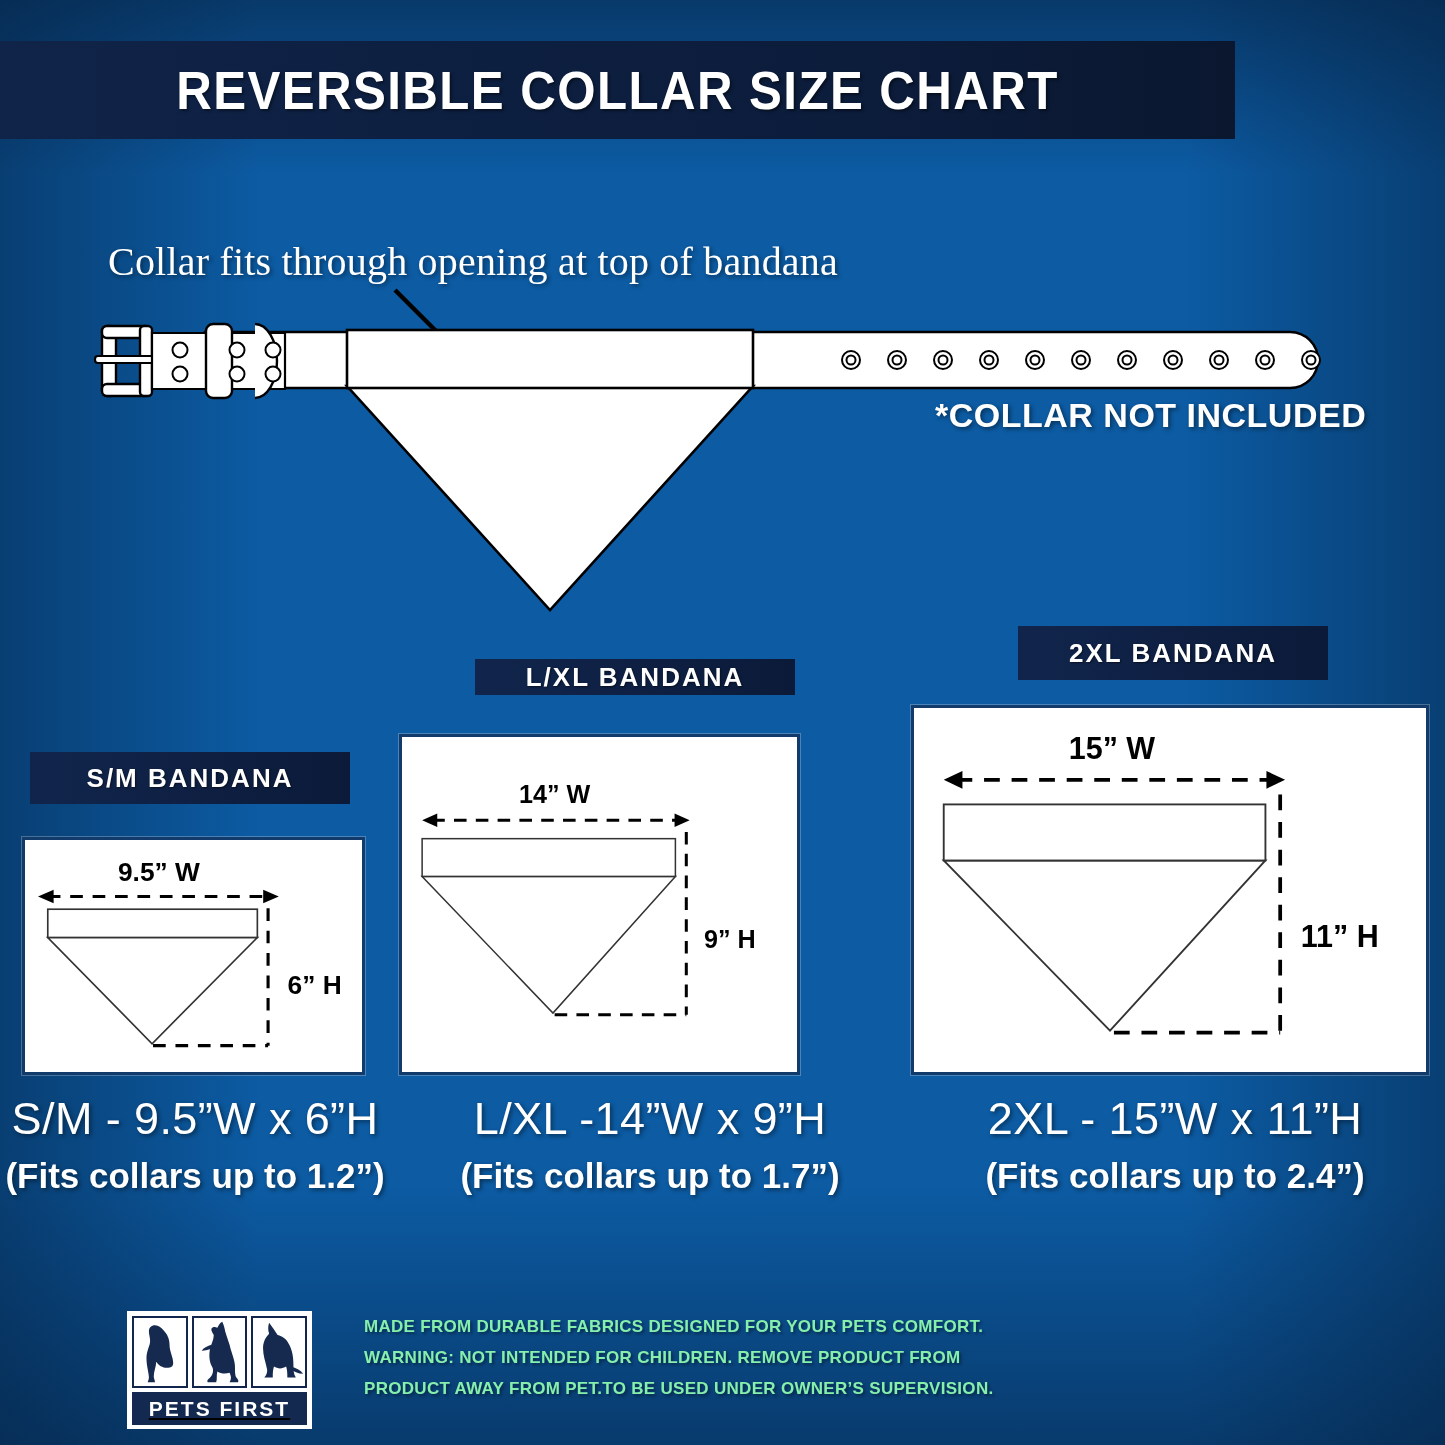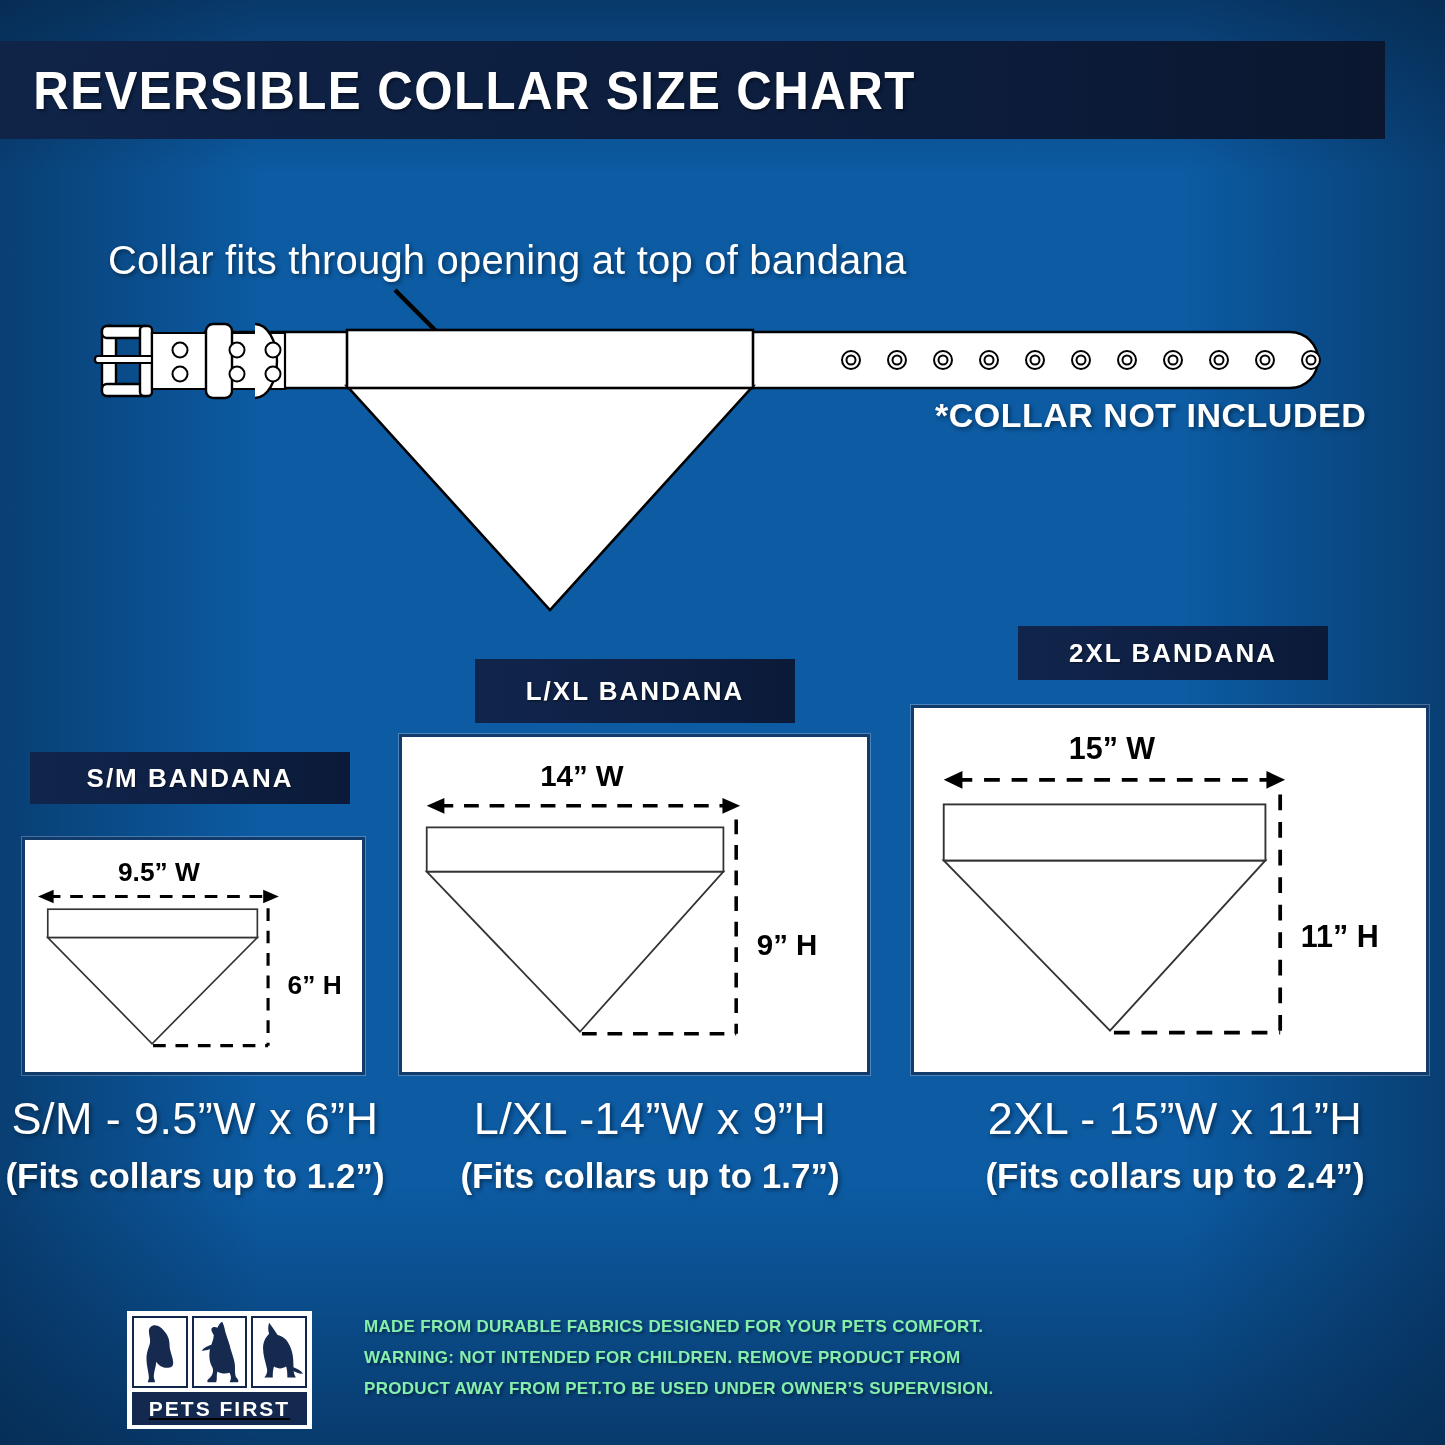--- a/index.html
+++ b/index.html
@@ -23,40 +23,41 @@
   }
   #bg2{
     position:absolute; inset:0;
     background:
       linear-gradient(to bottom, rgba(5,30,60,.55) 0%, rgba(5,30,60,0) 12%),
       linear-gradient(to bottom, rgba(4,28,56,0) 82%, rgba(5,32,64,.55) 100%),
       linear-gradient(to right, rgba(4,28,56,.45) 0%, rgba(4,28,56,0) 18%, rgba(4,28,56,0) 82%, rgba(4,28,56,.45) 100%);
   }
   
   #header-bar{
-    position:absolute; left:0; top:41px; width:1385px; height:98px;
+    position:absolute; left:0; top:41px; width:1235px; height:98px;
     background:linear-gradient(to right,#102449 0%,#0d1f40 40%,#0c1c3b 70%,#0a172f 100%);
-    display:flex; align-items:center; 
+    display:flex; align-items:center; justify-content:center;
   }
   #page-title{
     color:#ffffff;
     font-size:53px;
     font-weight:bold;
     letter-spacing:1.5px;
     font-stretch:condensed;
     transform:scaleX(.93);
     text-shadow:2px 2px 3px rgba(0,0,0,.45);
     white-space:nowrap;
   }
   
   #callout-text{
     position:absolute; left:108px; top:238px;
     color:#ffffff; font-size:40px; letter-spacing:.2px;
     text-shadow:2px 2px 4px rgba(0,0,0,.45);
     white-space:nowrap;
+    font-family:Liberation Serif, serif;
   }
   #collar-note{
     position:absolute; left:935px; top:396px;
     color:#ffffff; font-size:34px; font-weight:bold; letter-spacing:.5px;
     text-shadow:2px 2px 4px rgba(0,0,0,.45);
     white-space:nowrap;
   }
   
   .svg-abs{ position:absolute; }
   
@@ -197,24 +198,24 @@
 
     <text x="136" y="42" font-family="'Liberation Sans',sans-serif" font-size="27" font-weight="bold" text-anchor="middle" fill="#000">9.5” W</text>
     <text x="268" y="158" font-family="'Liberation Sans',sans-serif" font-size="27" font-weight="bold" fill="#000">6” H</text>
   </svg>
 </div>
 <div class="caption" style="left:0px; top:1093px; width:390px;">
   <span class="cap-main">S/M - 9.5”W x 6”H</span>
   <span class="cap-sub">(Fits collars up to 1.2”)</span>
 </div>
 
-<div class="size-label" style="left:475px; top:659px; width:320px; height:64px;">
+<div class="size-label" style="left:475px; top:659px; width:320px; height:36px;">
   <span>L/XL BANDANA</span>
 </div>
-<div class="size-box" style="left:399px; top:734px; width:471px; height:341px;">
+<div class="size-box" style="left:399px; top:734px; width:401px; height:341px;">
   <svg width="100%" height="100%" viewBox="0 0 471 341">
     <line x1="36" y1="70" x2="331" y2="70" stroke="#000" stroke-width="3.6" stroke-dasharray="15,11"></line>
     <polygon points="24,70 42,62 42,78" fill="#000"></polygon>
     <polygon points="343,70 325,62 325,78" fill="#000"></polygon>
     <line x1="339" y1="84" x2="339" y2="302" stroke="#000" stroke-width="3.6" stroke-dasharray="15,11"></line>
     <line x1="182" y1="302" x2="339" y2="302" stroke="#000" stroke-width="3.6" stroke-dasharray="15,11"></line>
     <polygon points="24,137 326,137 180,300" fill="#fff" stroke="#333" stroke-width="1.8"></polygon>
     <rect x="24" y="92" width="302" height="45" fill="#fff" stroke="#333" stroke-width="1.8"></rect>
     <text x="182" y="50" font-family="'Liberation Sans',sans-serif" font-size="30" font-weight="bold" text-anchor="middle" fill="#000">14” W</text>
     <text x="360" y="222" font-family="'Liberation Sans',sans-serif" font-size="30" font-weight="bold" fill="#000">9” H</text>

